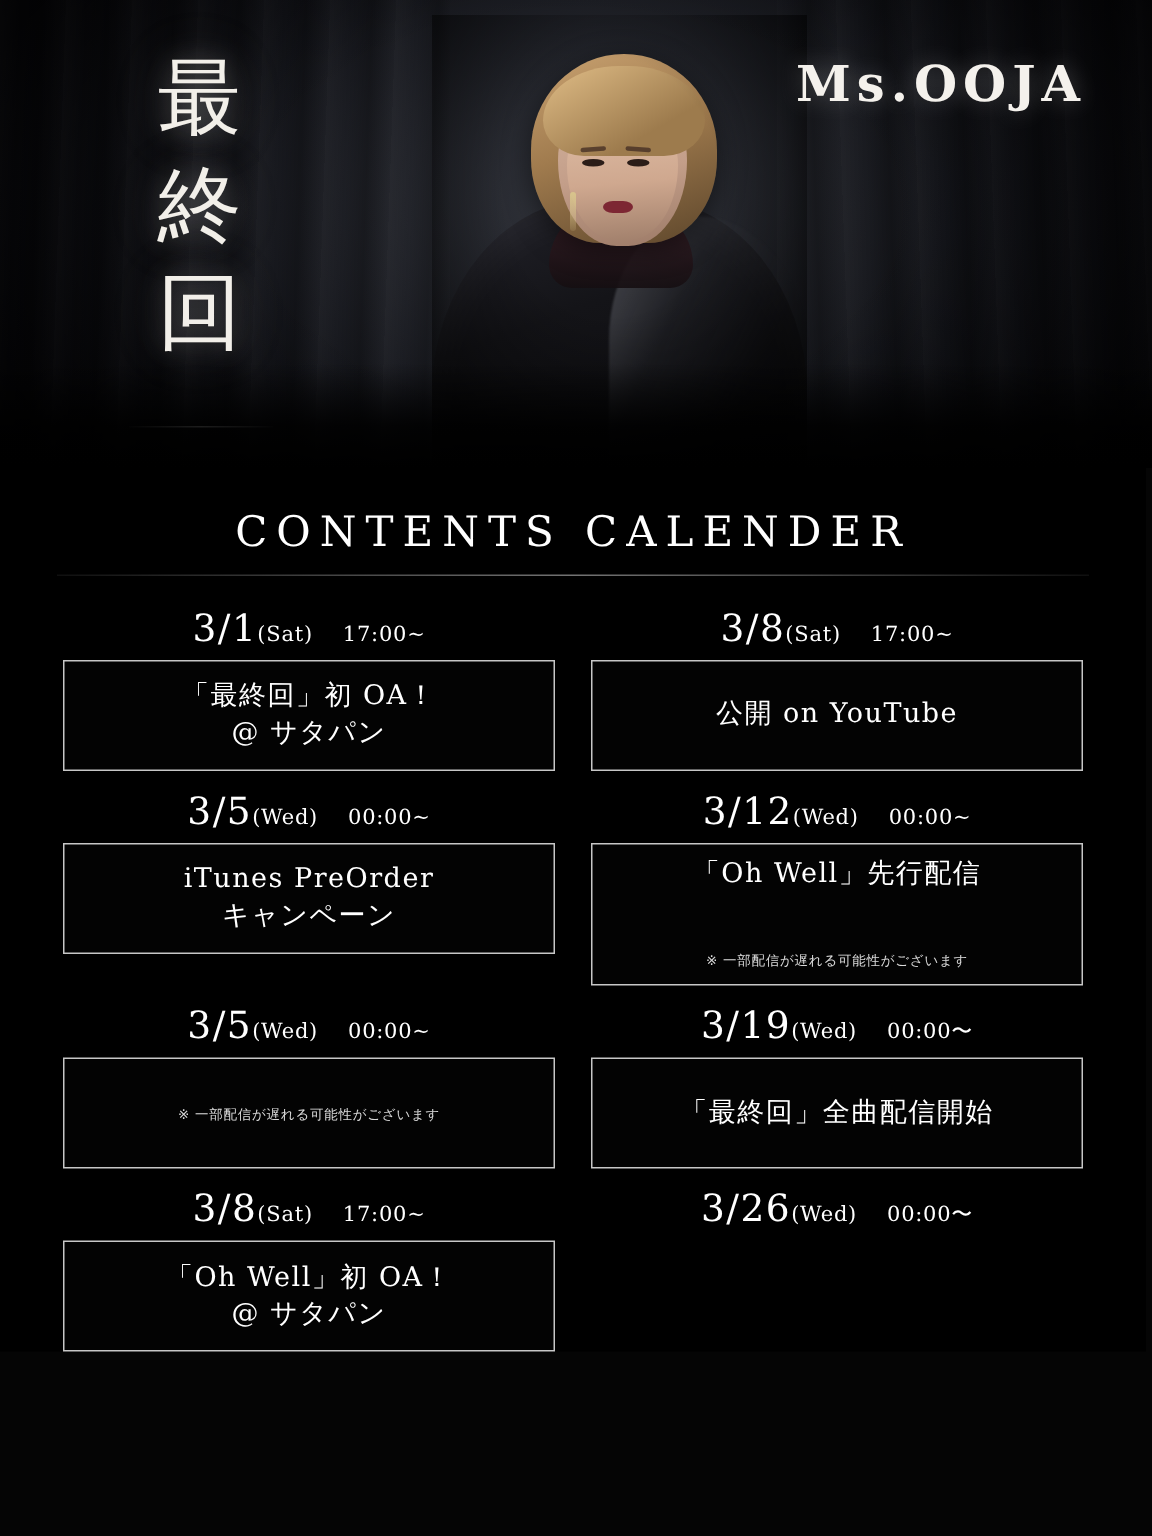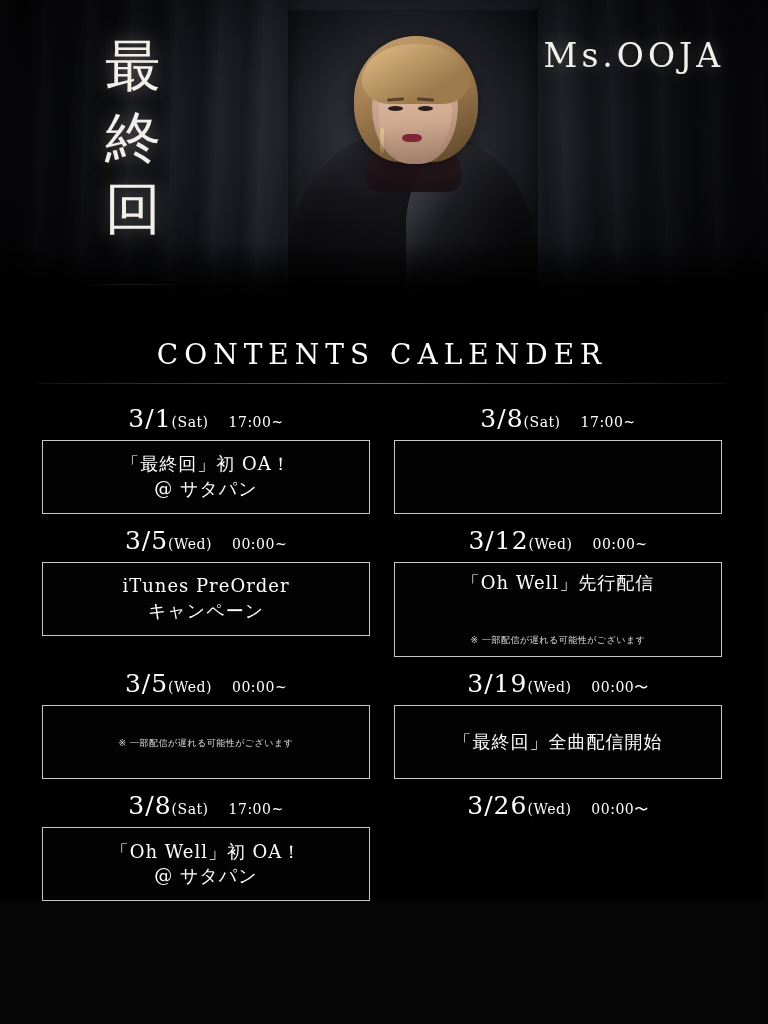--- a/index.html
+++ b/index.html
@@ -207,20 +207,21 @@
   }
   .artist-name {
     position: absolute;
     right: 44px;
     top: 36px;
     font-size: 33px;
     letter-spacing: 4px;
     color: #f4f1ec;
     text-shadow: 0 0 16px rgba(255,255,255,0.25);
     font-family: "DejaVu Serif", "Liberation Serif", serif;
+    font-weight: bold;
   }
 
   
   .calendar {
     position: relative;
     width: 764px;
     padding-top: 18px;
     background: #000;
   }
   .cal-heading {
@@ -355,20 +356,21 @@
           <div class="cal-line">「最終回」初 OA！</div>
           <div class="cal-line">@ サタパン</div>
         </div>
       </div>
 
       <div class="cal-item">
         <div class="cal-date">
           <span class="d-main">3/8</span><span class="d-sub">(Sat)</span><span class="d-time">17:00~</span>
         </div>
         <div class="cal-box">
+          <div class="cal-line">公開 on YouTube</div>
         </div>
       </div>
 
       <div class="cal-item">
         <div class="cal-date">
           <span class="d-main">3/5</span><span class="d-sub">(Wed)</span><span class="d-time">00:00~</span>
         </div>
         <div class="cal-box">
           <div class="cal-line">iTunes PreOrder</div>
           <div class="cal-line">キャンペーン</div>

